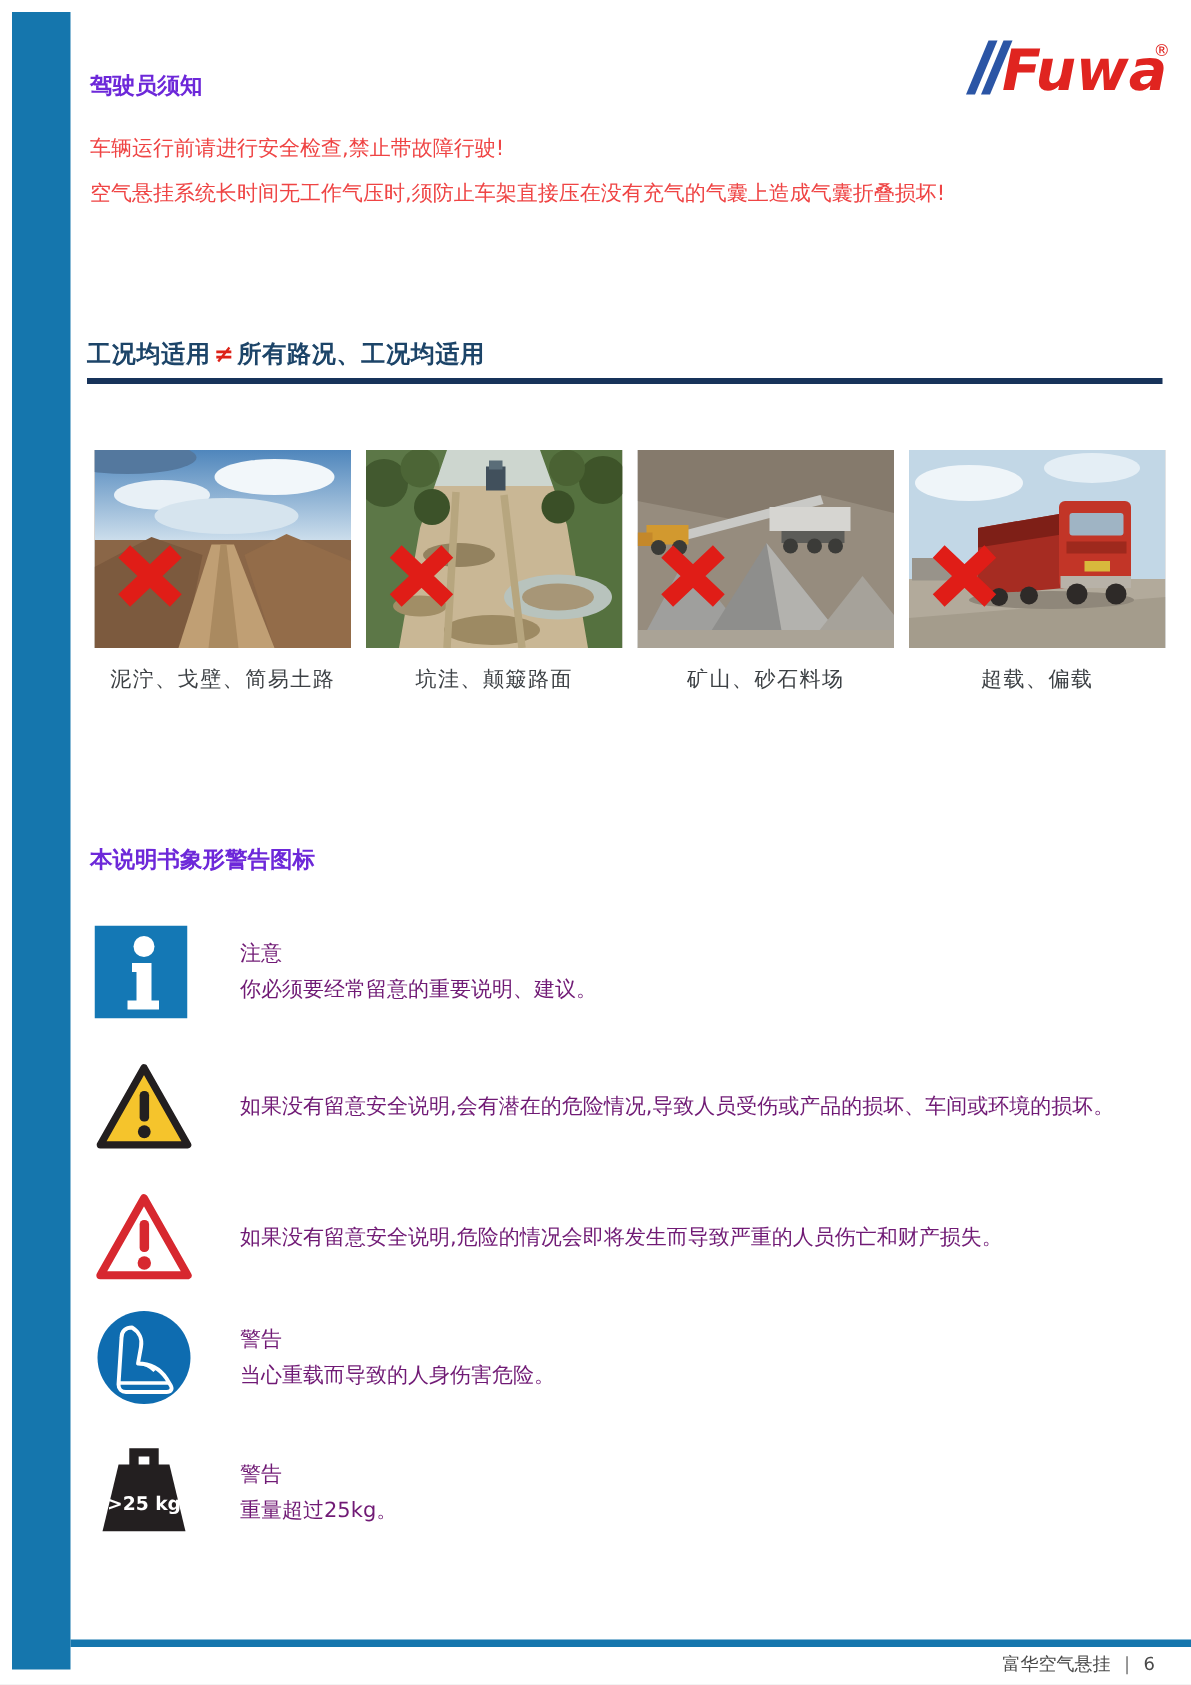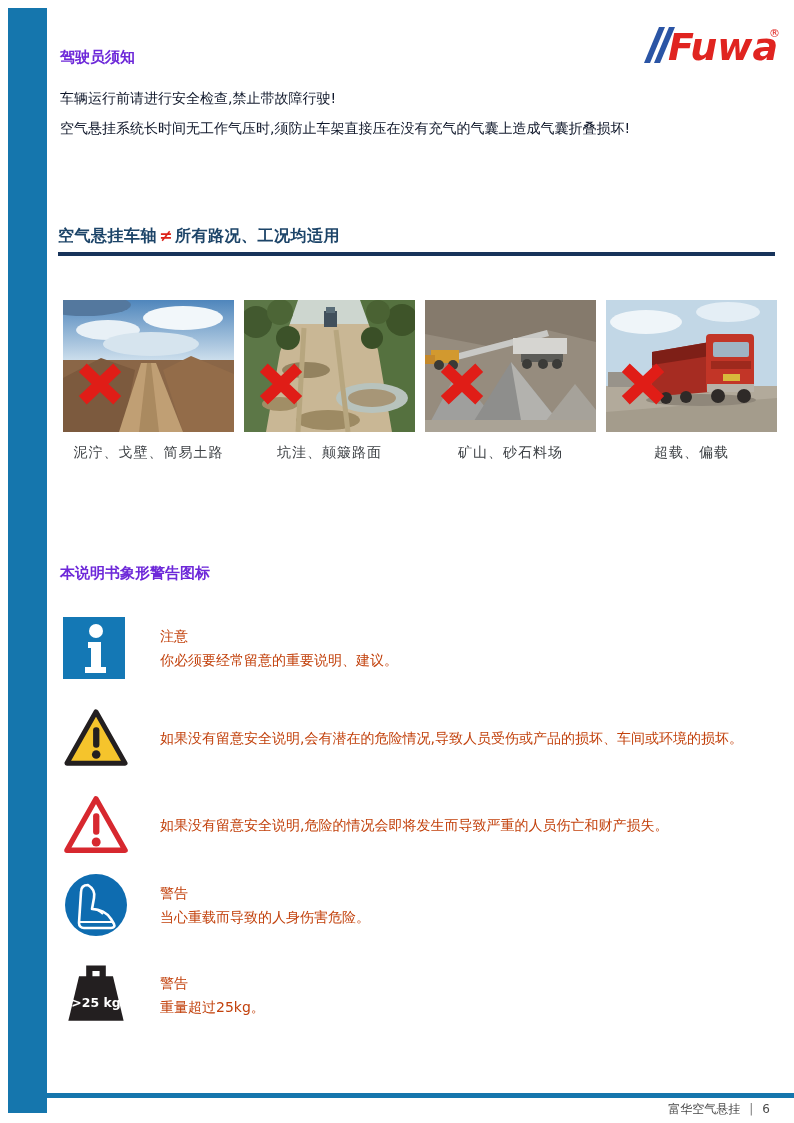--- a/index.html
+++ b/index.html
@@ -5,36 +5,36 @@
   html,body{margin:0;padding:0;background:#e9e9e9;}
   .page{position:relative;width:794px;height:1123px;background:#ffffff;margin:0 auto;
         font-family:"DejaVu Sans","Liberation Sans",sans-serif;overflow:hidden;}
   .accent-bar{position:absolute;left:8px;top:8px;width:39px;height:1105px;background:#1576ad;}
 
   
   .logo{position:absolute;left:638px;top:20px;width:145px;height:50px;}
 
   
   .h-main{position:absolute;left:60px;font-size:15px;font-weight:bold;color:#6d28d9;}
-  .body-line{position:absolute;left:60px;font-size:14px;color:#0f172a;}
+  .body-line{position:absolute;left:60px;font-size:14px;color:#ef4444;}
   .h-section{position:absolute;left:58px;top:226px;font-size:16px;font-weight:bold;color:#1c4468;letter-spacing:.5px;}
   .h-section .neq{color:#dd2218;padding:0 2px;}
   .section-rule{position:absolute;left:58px;top:252px;width:717px;height:4px;background:#17335a;}
 
   
   .photo{position:absolute;top:300px;width:171px;}
   .photo .frame{position:relative;width:171px;height:132px;overflow:hidden;background:#ccc;}
   .photo svg.scene{display:block;}
   .xmark{position:absolute;left:13px;top:62px;width:48px;height:44px;}
   .caption{margin-top:12px;text-align:center;font-size:14px;color:#3d4145;letter-spacing:1px;}
 
   
   .warn-row{position:absolute;left:63px;right:20px;display:flex;align-items:center;}
   .warn-row .iconbox{flex:none;width:66px;display:flex;justify-content:flex-start;}
-  .warn-row .text{margin-left:31px;font-size:14px;color:#c2410c;line-height:24px;}
+  .warn-row .text{margin-left:31px;font-size:14px;color:#701a75;line-height:24px;}
   .warn-row .text.nowrap{white-space:nowrap;}
 
   
   .footer-rule{position:absolute;left:47px;top:1093px;right:0;height:5px;background:#1576ad;}
   .footer-text{position:absolute;right:24px;top:1101px;font-size:12px;color:#4a4a4a;}
   .footer-text .sep{padding:0 9px;color:#7a7a7a;}
 </style>
 </head>
 <body>
 
@@ -50,21 +50,21 @@
       <text x="30" y="40" font-size="38" font-style="italic" font-weight="bold" fill="#e02420">Fuwa</text>
       <text x="131" y="17" font-size="11" fill="#e02420">®</text>
     </svg>
   </div>
 
   <div class="h-main" style="top:48px">驾驶员须知</div>
   <div class="body-line" style="top:90px">车辆运行前请进行安全检查,禁止带故障行驶!</div>
   <div class="body-line" style="top:120px">空气悬挂系统长时间无工作气压时,须防止车架直接压在没有充气的气囊上造成气囊折叠损坏!</div>
 
   <div class="h-section">
-    <span>空气悬挂车轴</span><span class="neq">≠</span><span>所有路况、工况均适用</span>
+    <span>工况均适用</span><span class="neq">≠</span><span>所有路况、工况均适用</span>
   </div>
   <div class="section-rule"></div>
 
   <figure class="photo" style="left:63px;margin:0">
     <div class="frame">
       <svg class="scene" width="171" height="132" viewBox="0 0 171 132">
         <defs>
             <linearGradient id="sky1" x1="0" y1="0" x2="0" y2="1">
           <stop offset="0" stop-color="#4f86bc"></stop>
               <stop offset="1" stop-color="#dce9f2"></stop>

